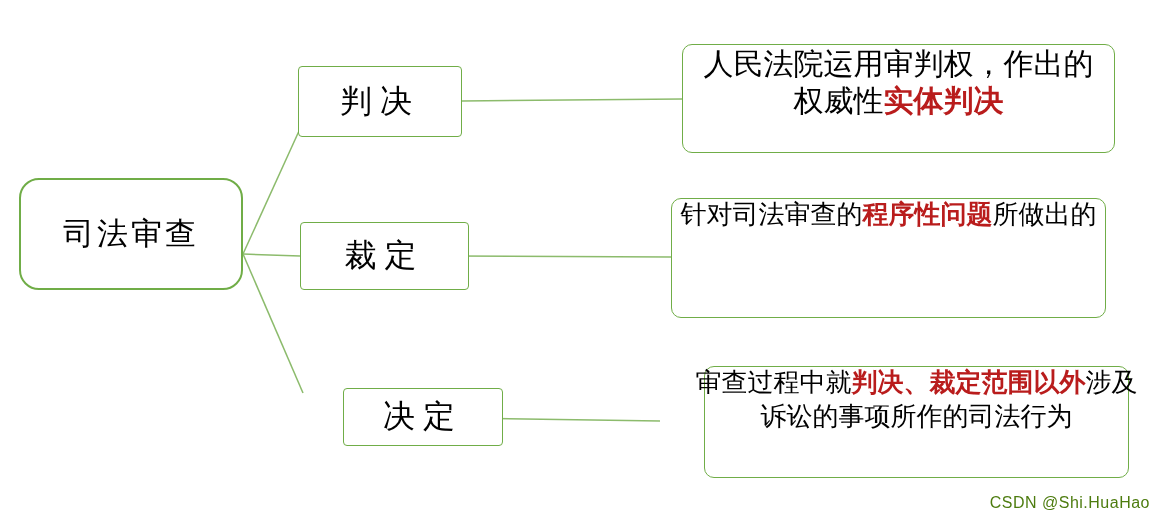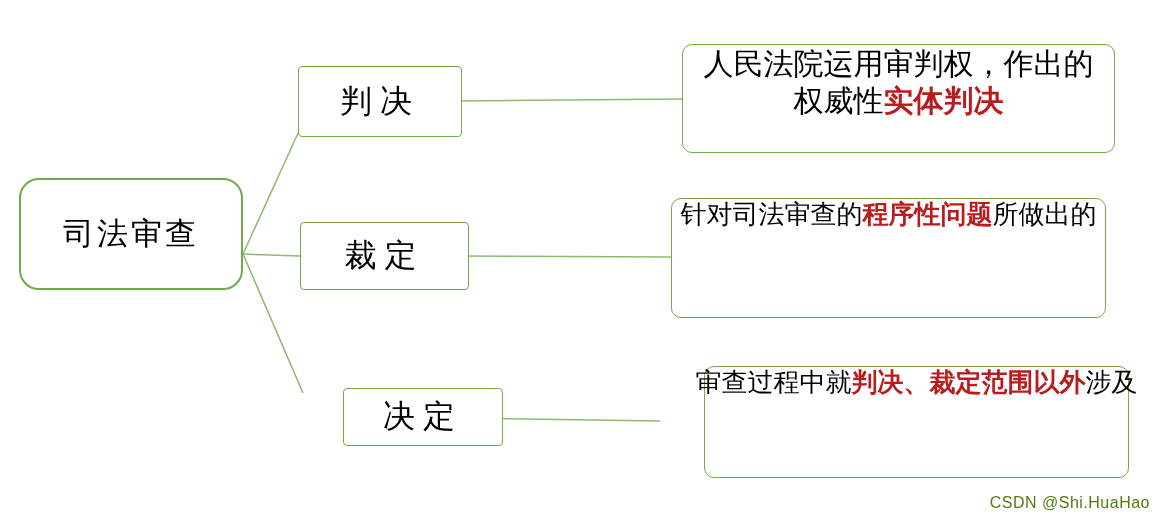--- a/index.html
+++ b/index.html
@@ -134,17 +134,20 @@
   <div class="node sans desc-node desc-ruling thin">
     <div class="desc-line">
       <span>针对司法审查的</span><span class="red-em">程序性问题</span><span>所做出的</span>
     </div>
   </div>
 
   <div class="node sans desc-node desc-decision thin">
     <div class="desc-line">
       <span>审查过程中就</span><span class="red-em">判决、裁定范围以外</span><span>涉及</span>
     </div>
+    <div class="desc-line">
+      <span>诉讼的事项所作的司法行为</span>
+    </div>
   </div>
 
   <div class="watermark">CSDN @Shi.HuaHao</div>
 
 </div>
 
 </body></html>

